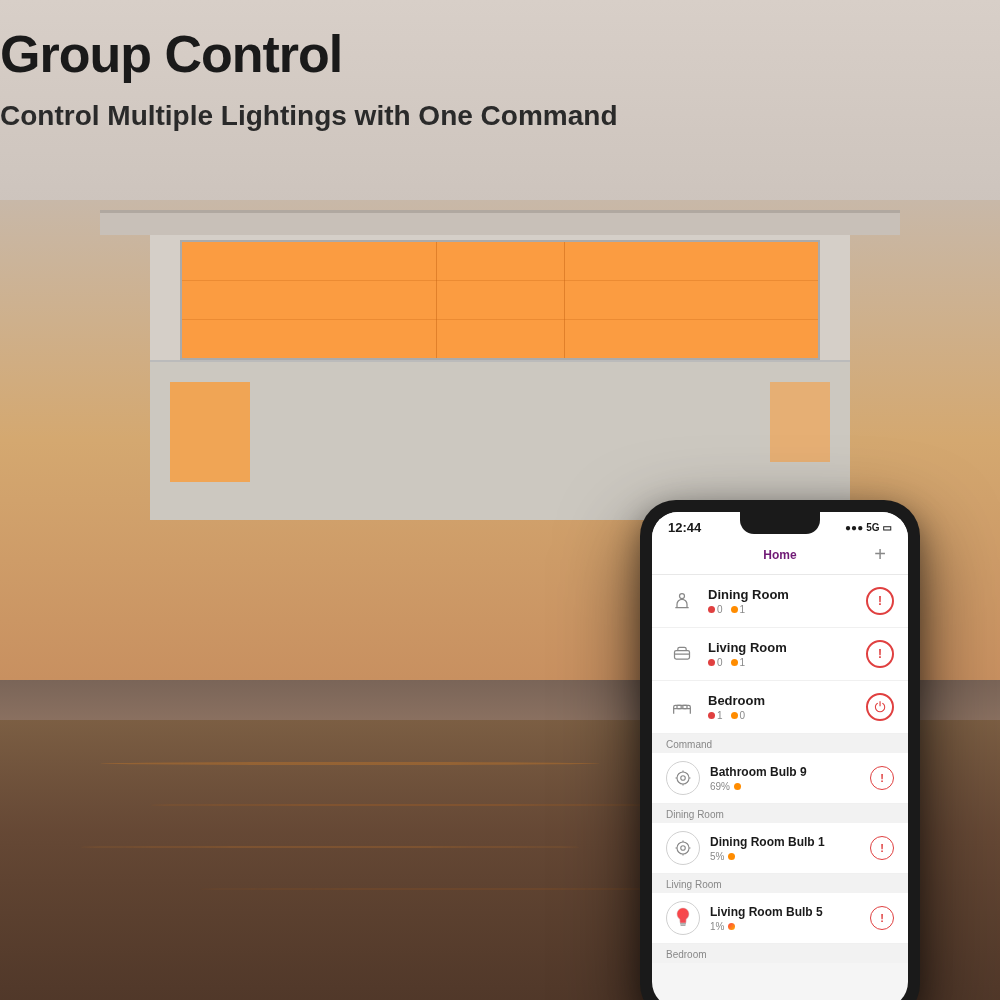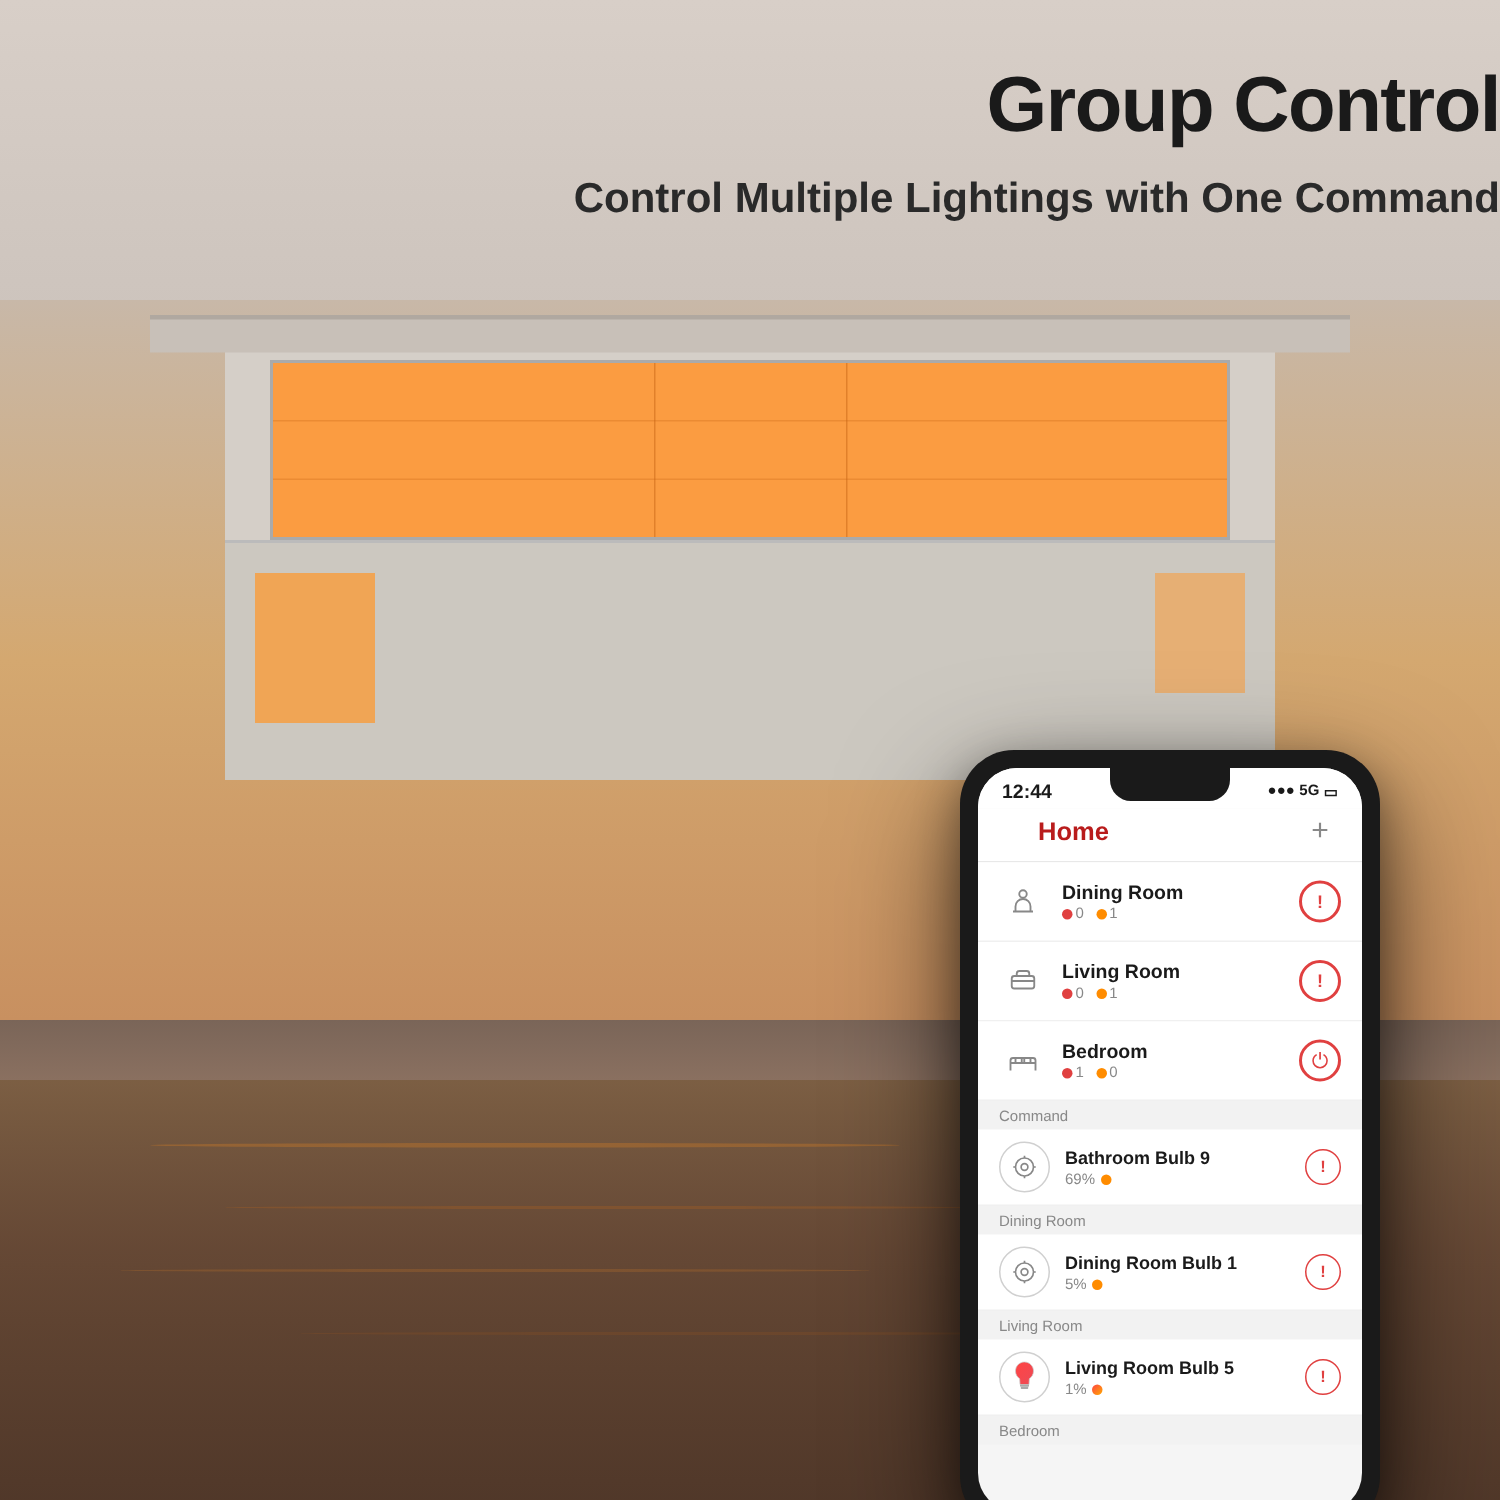--- a/index.html
+++ b/index.html
@@ -17,22 +17,22 @@
       position: relative;
       background: linear-gradient(180deg, #d8cfc8 0%, #c8bfb8 30%, #b8b0a8 50%);
     }
 
     
     .header-section {
       position: absolute;
       top: 0;
       left: 0;
       right: 0;
-      text-align: right;
-      padding-top: 40px;
+      text-align: left;
+      padding-top: 24px;
       z-index: 10;
     }
 
     .main-title {
       font-size: 52px;
       font-weight: 800;
       color: #1a1a1a;
       letter-spacing: -1px;
       margin-bottom: 16px;
     }
@@ -159,24 +159,25 @@
     .app-header {
       display: flex;
       justify-content: space-between;
       align-items: center;
       padding: 4px 16px 8px;
       background: #ffffff;
       border-bottom: 1px solid #e8e8e8;
     }
 
     .app-title {
-      font-size: 17px;
+      font-size: 12px;
       font-weight: 600;
-      color: #b91c1c;
+      color: #701a75;
       flex: 1;
+      text-align: center;
     }
 
     .add-btn {
       font-size: 20px;
       color: #888;
       width: 24px;
       text-align: center;
     }
 
     

